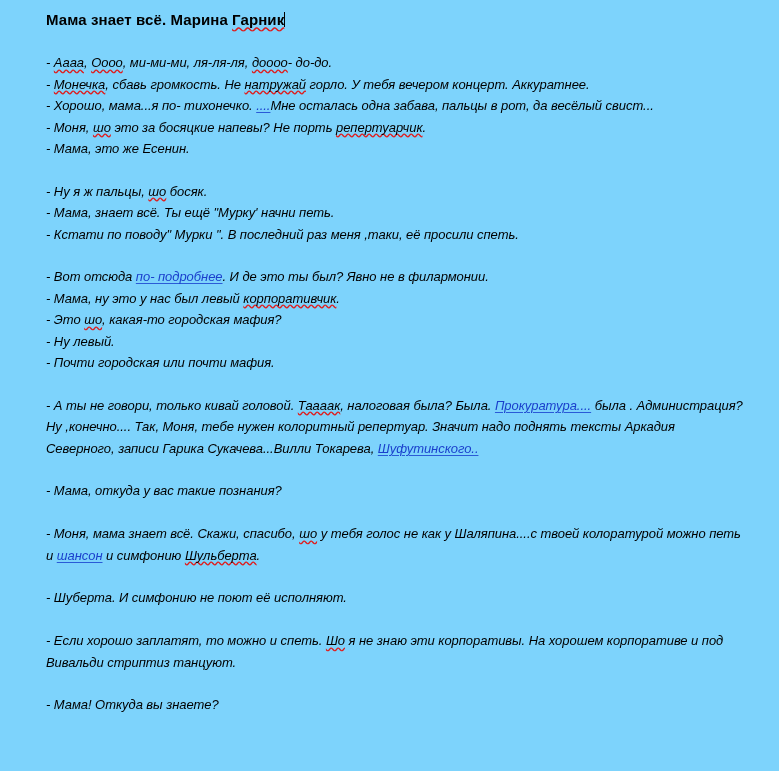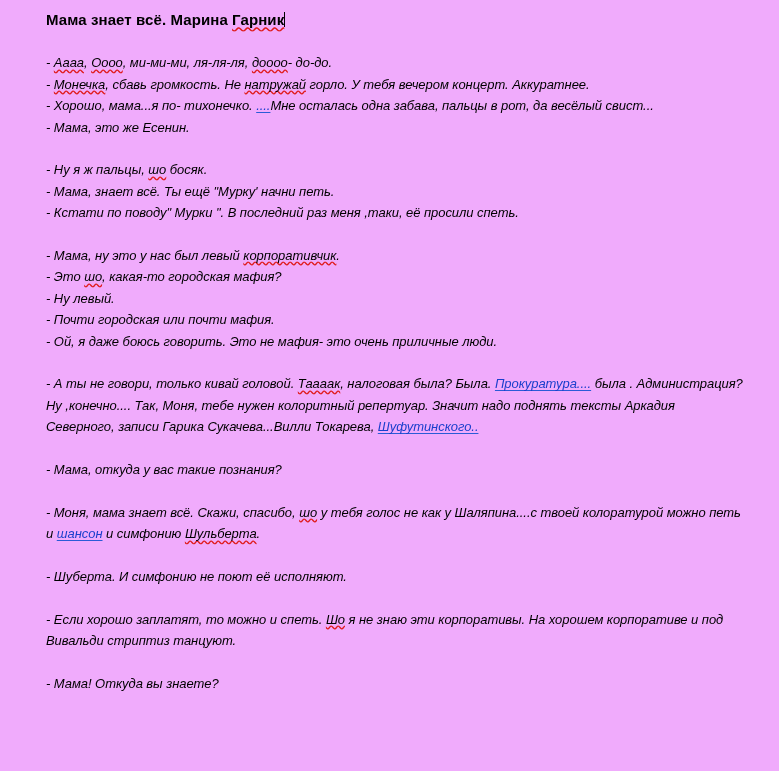--- a/index.html
+++ b/index.html
@@ -14,21 +14,21 @@
     overflow: hidden;
     font-family: "Liberation Sans", "DejaVu Sans", sans-serif;
     color: #000000;
     -webkit-font-smoothing: antialiased;
   }
 
   #doc-page {
     position: relative;
     width: 779px;
     height: 771px;
-    background: #f0abfc;
+    background: #7dd3fc;
     padding: 0;
     box-sizing: border-box;
   }
 
   #doc-body {
     position: absolute;
     left: 46px;
     top: 9px;
     width: 700px;
   }
@@ -95,39 +95,40 @@
     <p class="doc-title"><span>Мама знает всё. Марина </span><span class="sp">Гарник</span><span class="caret"></span></p>
 
     <div class="blank-line">&nbsp;</div>
 
     <p class="para"><span>- </span><span class="sp">Аааа</span><span>, </span><span class="sp">Оооо</span><span>, ми-ми-ми, ля-ля-ля, </span><span class="sp">дооoo</span><span>- до-до.</span></p>
 
     <p class="para"><span>- </span><span class="sp">Монечка</span><span>, сбавь громкость. Не </span><span class="sp">натружай</span><span> горло. У тебя вечером концерт. Аккуратнее.</span></p>
 
     <p class="para"><span>- Хорошо, мама...я по- тихонечко. </span><span class="lnk">....</span><span>Мне осталась одна забава, пальцы в рот, да весёлый свист...</span></p>
 
+    <p class="para"><span>- Моня, </span><span class="sp">шо</span><span> это за босяцкие напевы? Не порть </span><span class="sp">репертуарчик</span><span>.</span></p>
 
     <p class="para">- Мама, это же Есенин.</p>
 
     <div class="blank-line">&nbsp;</div>
 
     <p class="para"><span>- Ну я ж пальцы, </span><span class="sp">шо</span><span> босяк.</span></p>
     <p class="para">- Мама, знает всё. Ты ещё "Мурку' начни петь.</p>
     <p class="para">- Кстати по поводу" Мурки ". В последний раз меня ,таки, её просили спеть.</p>
 
     <div class="blank-line">&nbsp;</div>
 
+    <p class="para"><span>- Вот отсюда </span><span class="lnk">по- подробнее</span><span>. И де это ты был? Явно не в филармонии.</span></p>
 
     <p class="para"><span>- Мама, ну это у нас был левый </span><span class="sp">корпоративчик</span><span>.</span></p>
 
     <p class="para"><span>- Это </span><span class="sp">шо</span><span>, какая-то городская мафия?</span></p>
 
     <p class="para">- Ну левый.</p>
     <p class="para">- Почти городская или почти мафия.</p>
-    <p class="para">- Ой, я даже боюсь говорить. Это не мафия- это очень приличные люди.</p>
 
     <div class="blank-line">&nbsp;</div>
 
     <p class="para"><span>- А ты не говори, только кивай головой. </span><span class="sp">Таааак</span><span>, налоговая была? Была. </span><span class="lnk">Прокуратура....</span><span> была . Администрация? Ну ,конечно.... Так, Моня, тебе нужен колоритный репертуар. Значит надо поднять тексты Аркадия Северного, записи Гарика Сукачева...Вилли Токарева, </span><span class="lnk">Шуфутинского..</span></p>
 
     <div class="blank-line">&nbsp;</div>
 
     <p class="para">- Мама, откуда у вас такие познания?</p>
 
     <div class="blank-line">&nbsp;</div>

